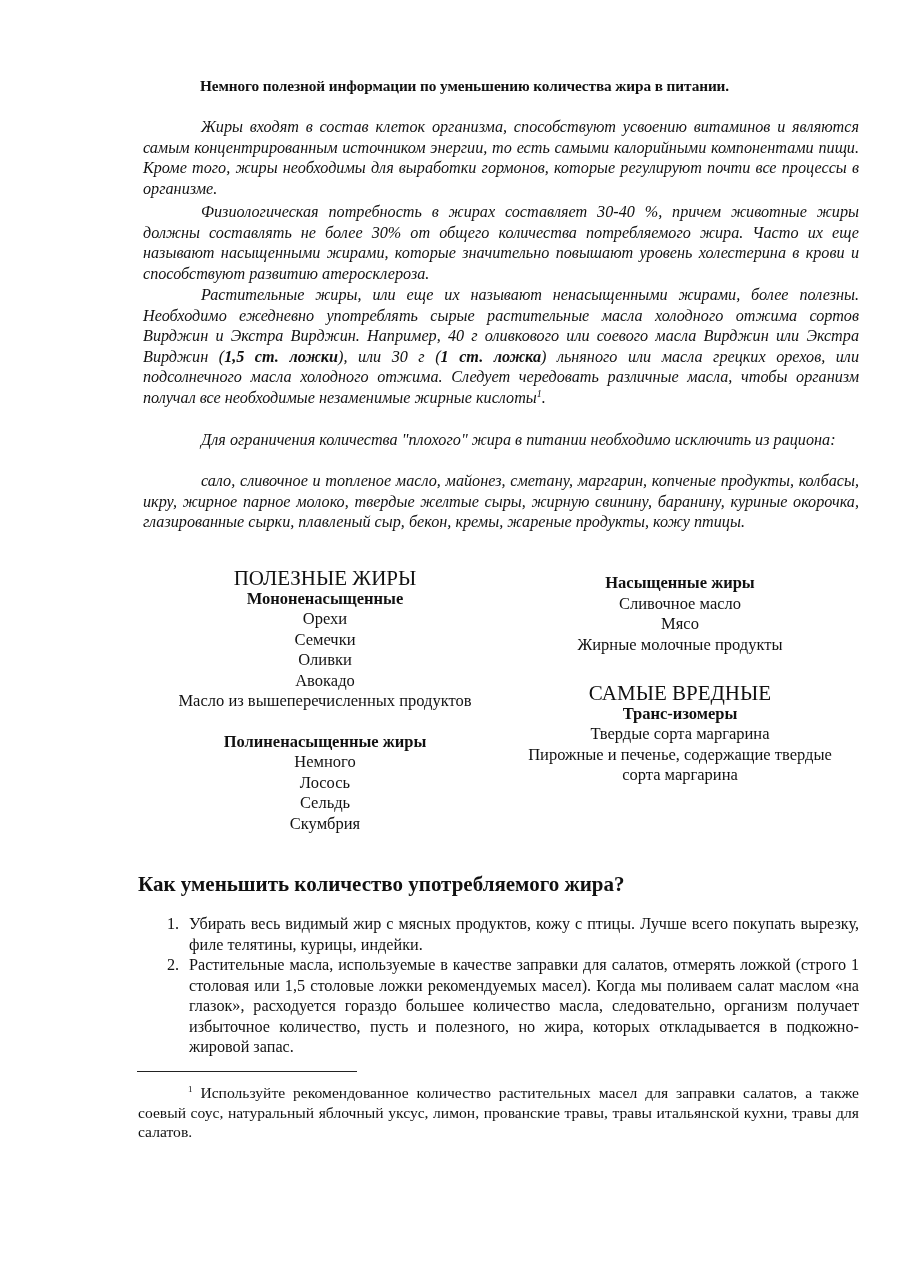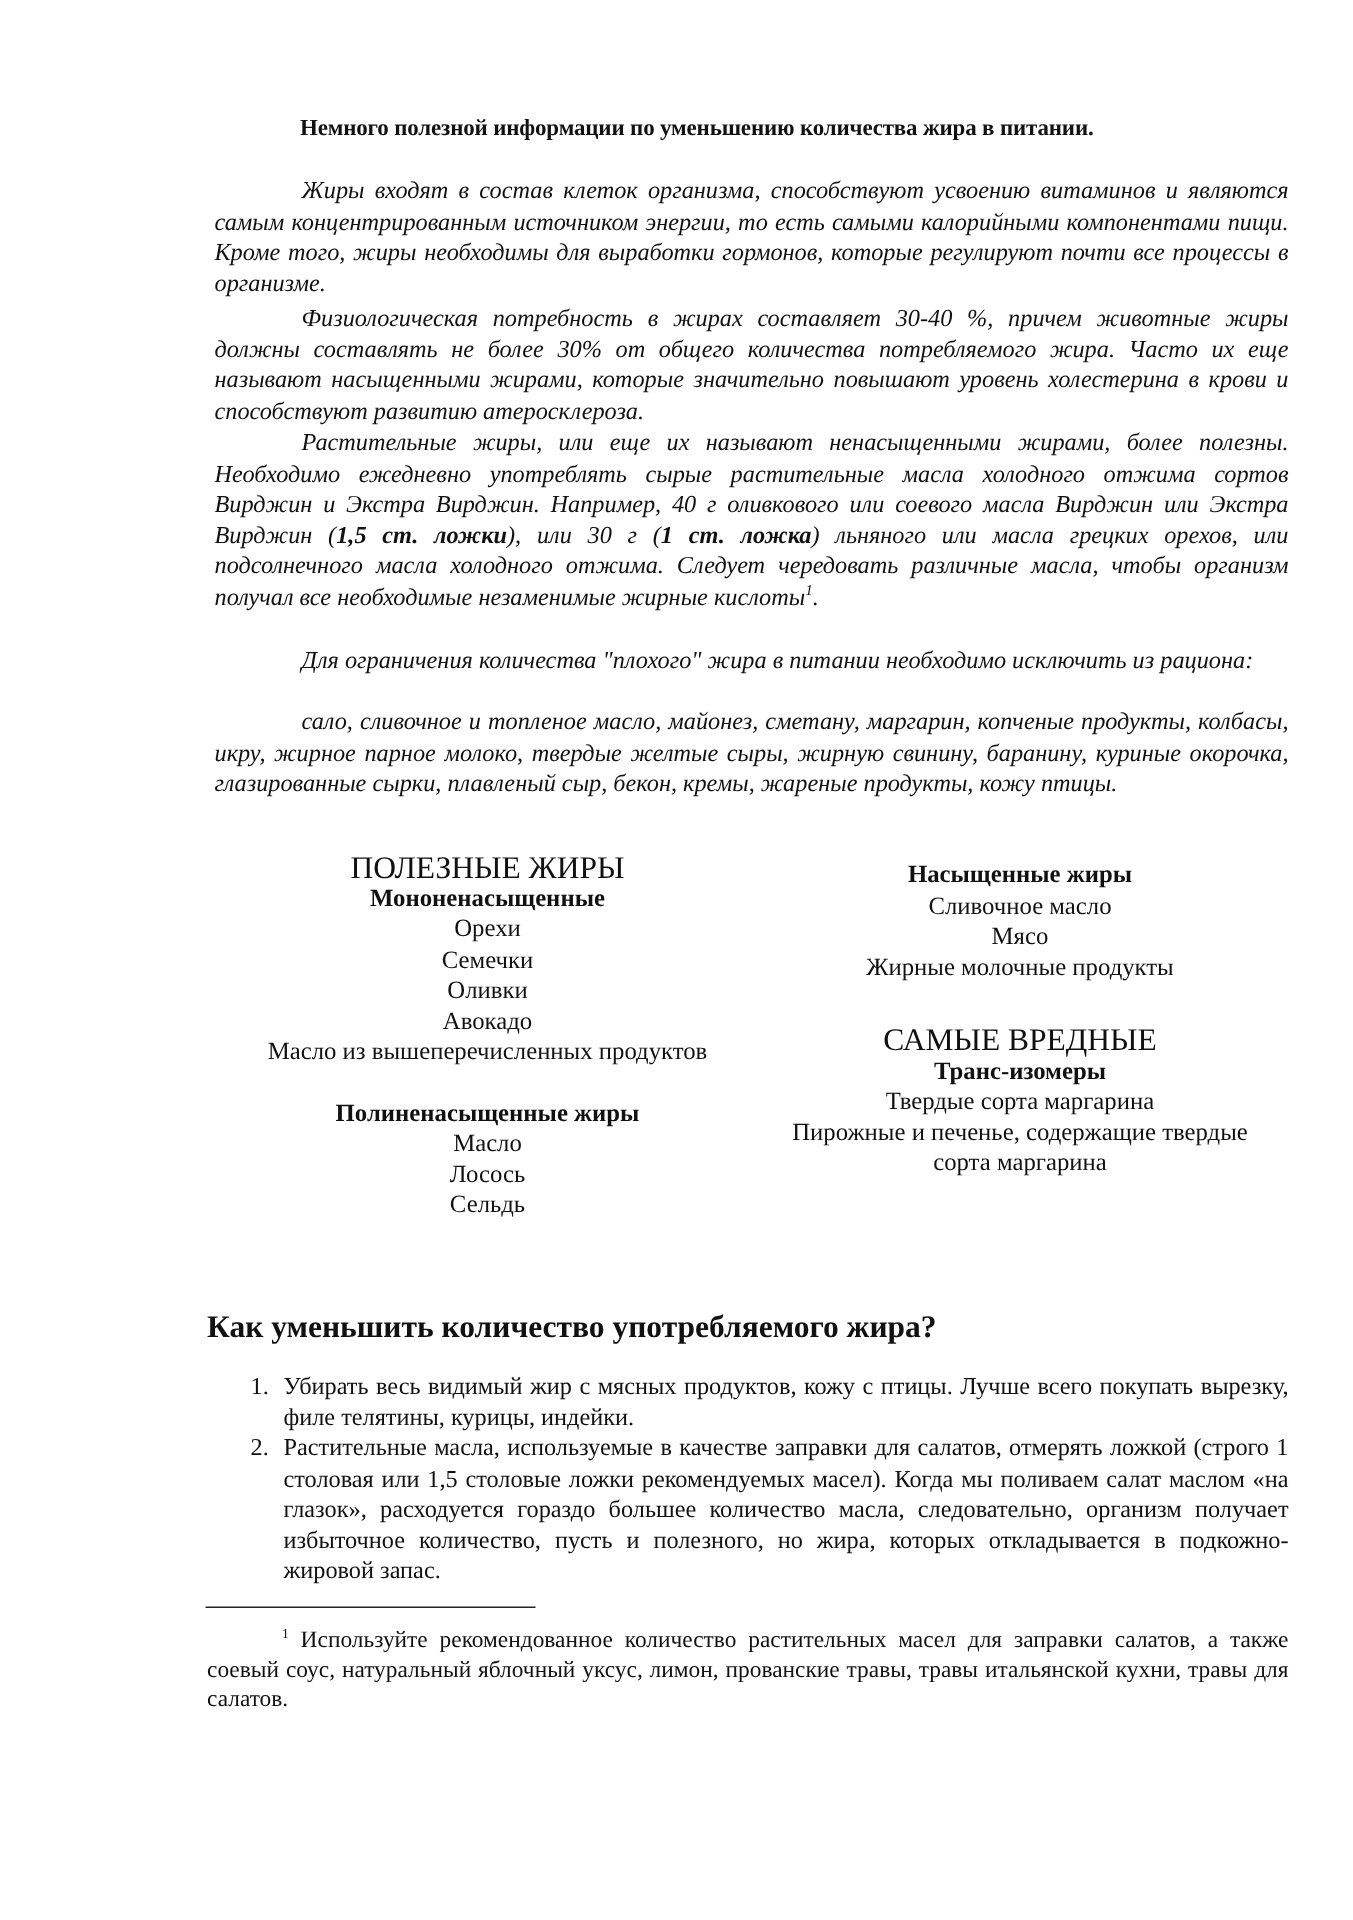--- a/index.html
+++ b/index.html
@@ -73,23 +73,24 @@
   <div class="col" style="left:140px; top:564px; width:370px;">
     <div class="h">ПОЛЕЗНЫЕ ЖИРЫ</div>
     <div class="sub">Мононенасыщенные</div>
     <div class="item">Орехи</div>
     <div class="item">Семечки</div>
     <div class="item">Оливки</div>
     <div class="item">Авокадо</div>
     <div class="item">Масло из вышеперечисленных продуктов</div>
     <div class="gap"></div>
     <div class="sub">Полиненасыщенные жиры</div>
-    <div class="item">Масло</div>
+    <div class="item">Немного</div>
     <div class="item">Лосось</div>
     <div class="item">Сельдь</div>
+    <div class="item">Скумбрия</div>
   </div>
 
   <div class="col" style="left:500px; top:569px; width:360px;">
     <div class="sub">Насыщенные жиры</div>
     <div class="item">Сливочное масло</div>
     <div class="item">Мясо</div>
     <div class="item">Жирные молочные продукты</div>
     <div class="gap" style="height:28px;"></div>
     <div class="h">САМЫЕ ВРЕДНЫЕ</div>
     <div class="sub">Транс-изомеры</div>

